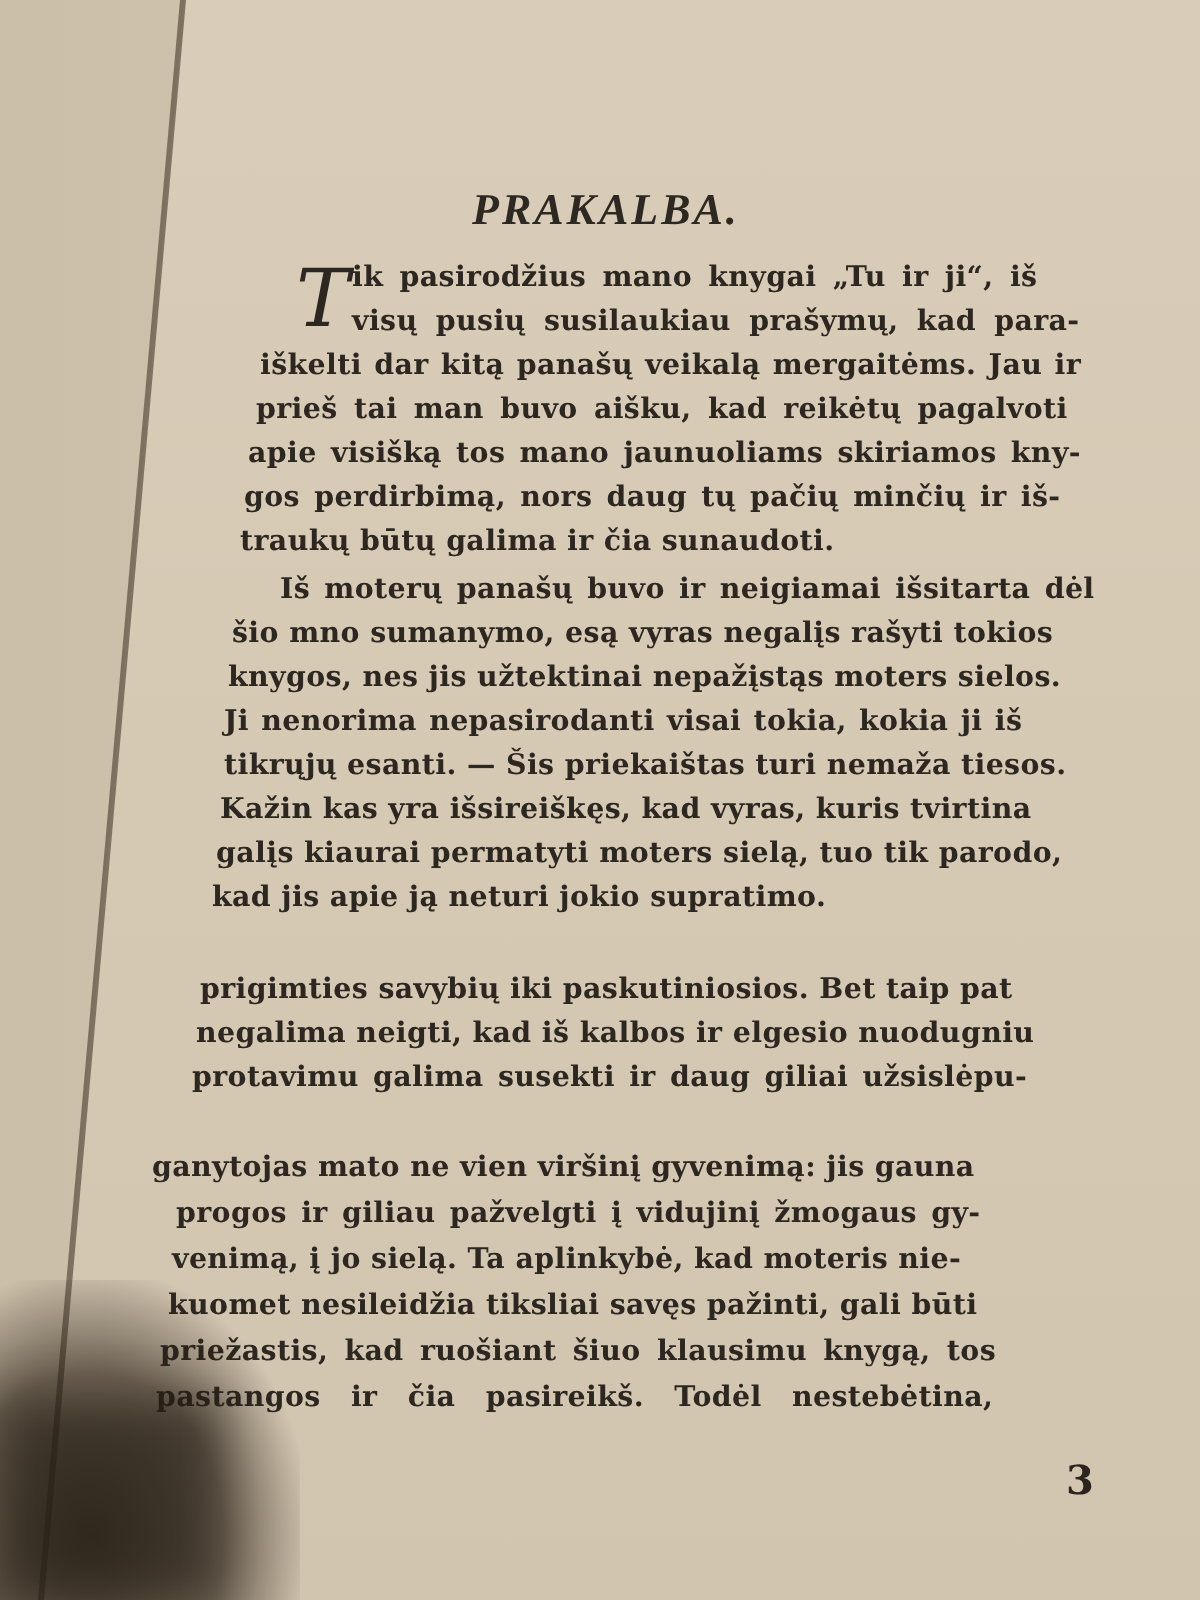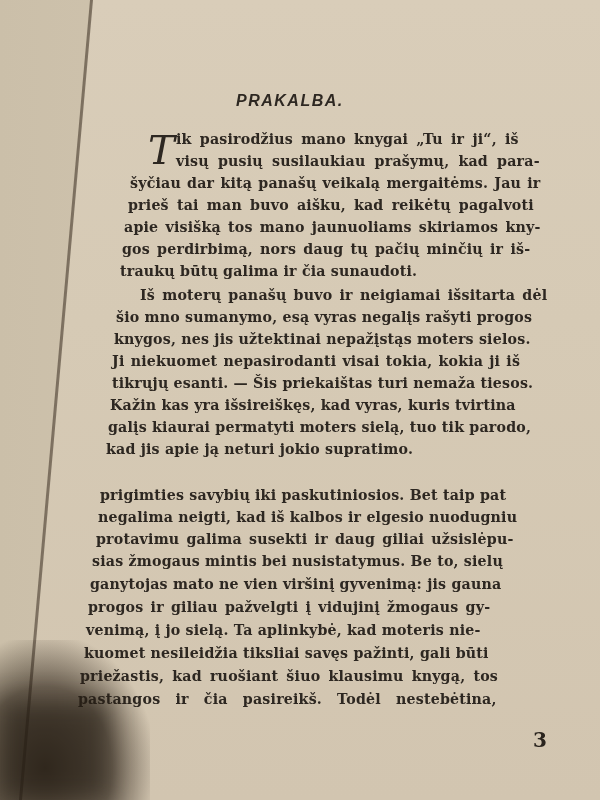--- a/index.html
+++ b/index.html
@@ -27,22 +27,22 @@
     position:absolute; left:0; top:640px; width:150px; height:160px;
     background:radial-gradient(ellipse at 30% 80%, rgba(40,30,20,.85) 0%, rgba(40,30,20,.6) 45%, rgba(40,30,20,0) 75%);
   }
   .shadow2 {
     position:absolute; left:0; top:700px; width:110px; height:100px;
     background:rgba(35,27,18,.55);
     filter:blur(12px);
   }
   .title {
     position:absolute; left:236px; top:92px;
-    font-family:Liberation Sans, sans-serif; font-style:italic; font-weight:bold;
-    font-size:16px; letter-spacing:1.5px; color:#2e2822;
+    font-family:Liberation Serif, serif; font-style:italic; font-weight:bold;
+    font-size:22px; letter-spacing:1.5px; color:#2e2822;
   }
   .text {
     position:absolute; left:0; top:0; width:591px; height:800px;
     color:#2d2721; font-size:14.2px; font-weight:bold;
   }
   .line {
     position:absolute; white-space:nowrap; letter-spacing:.2px;
   }
   .dropcap {
     position:absolute; left:148px; top:130px;
@@ -60,38 +60,37 @@
 <div class="left-page"></div>
 <div class="page"></div>
 <div class="edge"></div>
 
 <div class="title">PRAKALBA.</div>
 <div class="dropcap">T</div>
 
 <div class="text">
   <div class="line" style="left:176px;top:131px;word-spacing:3px">ik pasirodžius mano knygai „Tu ir ji“, iš</div>
   <div class="line" style="left:176px;top:153px;word-spacing:4px">visų pusių susilaukiau prašymų, kad para-</div>
-  <div class="line" style="left:130px;top:175px;word-spacing:1px">šyčiau dar kitą panašų veikalą mergaitėms.  Jau ir</div>
+  <div class="line" style="left:130px;top:175px;word-spacing:1px">iškelti dar kitą panašų veikalą mergaitėms.  Jau ir</div>
   <div class="line" style="left:128px;top:197px;word-spacing:3px">prieš tai man buvo aišku, kad reikėtų pagalvoti</div>
   <div class="line" style="left:124px;top:219px;word-spacing:2px">apie visišką tos mano jaunuoliams skiriamos kny-</div>
   <div class="line" style="left:122px;top:241px;word-spacing:2px">gos perdirbimą, nors daug tų pačių minčių ir iš-</div>
   <div class="line" style="left:120px;top:263px">traukų būtų galima ir čia sunaudoti.</div>
   <div class="line" style="left:140px;top:287px;word-spacing:2px">Iš moterų panašų buvo ir neigiamai išsitarta dėl</div>
-  <div class="line" style="left:116px;top:309px">šio mno sumanymo, esą vyras negalįs rašyti progos</div>
+  <div class="line" style="left:116px;top:309px">šio mno sumanymo, esą vyras negalįs rašyti tokios</div>
   <div class="line" style="left:114px;top:331px">knygos, nes jis užtektinai nepažįstąs moters sielos.</div>
-  <div class="line" style="left:112px;top:353px;word-spacing:1px">Ji niekuomet nepasirodanti visai tokia, kokia ji iš</div>
+  <div class="line" style="left:112px;top:353px;word-spacing:1px">Ji nenorima nepasirodanti visai tokia, kokia ji iš</div>
   <div class="line" style="left:110px;top:397px">Kažin kas yra išsireiškęs, kad vyras, kuris tvirtina</div>
   <div class="line" style="left:112px;top:375px">tikrųjų esanti. — Šis priekaištas turi nemaža tiesos.</div>
   <div class="line" style="left:108px;top:419px">galįs kiaurai permatyti moters sielą, tuo tik parodo,</div>
   <div class="line" style="left:106px;top:441px">kad jis apie ją neturi jokio supratimo.</div>
   <div class="line" style="left:100px;top:487px">prigimties savybių iki paskutiniosios.  Bet taip pat</div>
   <div class="line" style="left:98px;top:509px">negalima neigti, kad iš kalbos ir elgesio nuodugniu</div>
   <div class="line" style="left:96px;top:531px;word-spacing:2px">protavimu galima susekti ir daug giliai užsislėpu-</div>
-  <div class="line" style="left:92px;top:553px">sias žmogaus mintis bei nusistatymus.  Be to, sielų</div>
-  <div class="line" style="left:90px;top:576px">ganytojas mato ne vien viršinį gyvenimą: jis gauna</div>
+  <div class="line" style="left:76px;top:576px">ganytojas mato ne vien viršinį gyvenimą: jis gauna</div>
   <div class="line" style="left:88px;top:599px;word-spacing:2px">progos ir giliau pažvelgti į vidujinį žmogaus gy-</div>
   <div class="line" style="left:86px;top:622px">venimą, į jo sielą.  Ta aplinkybė, kad moteris nie-</div>
   <div class="line" style="left:84px;top:645px">kuomet nesileidžia tiksliai savęs pažinti, gali būti</div>
   <div class="line" style="left:80px;top:668px;word-spacing:3px">priežastis, kad ruošiant šiuo klausimu knygą, tos</div>
   <div class="line" style="left:78px;top:691px;word-spacing:10px">pastangos ir čia pasireikš.  Todėl nestebėtina,</div>
 </div>
 
 <div class="pagenum">3</div>
 
 <div class="shadow"></div>

